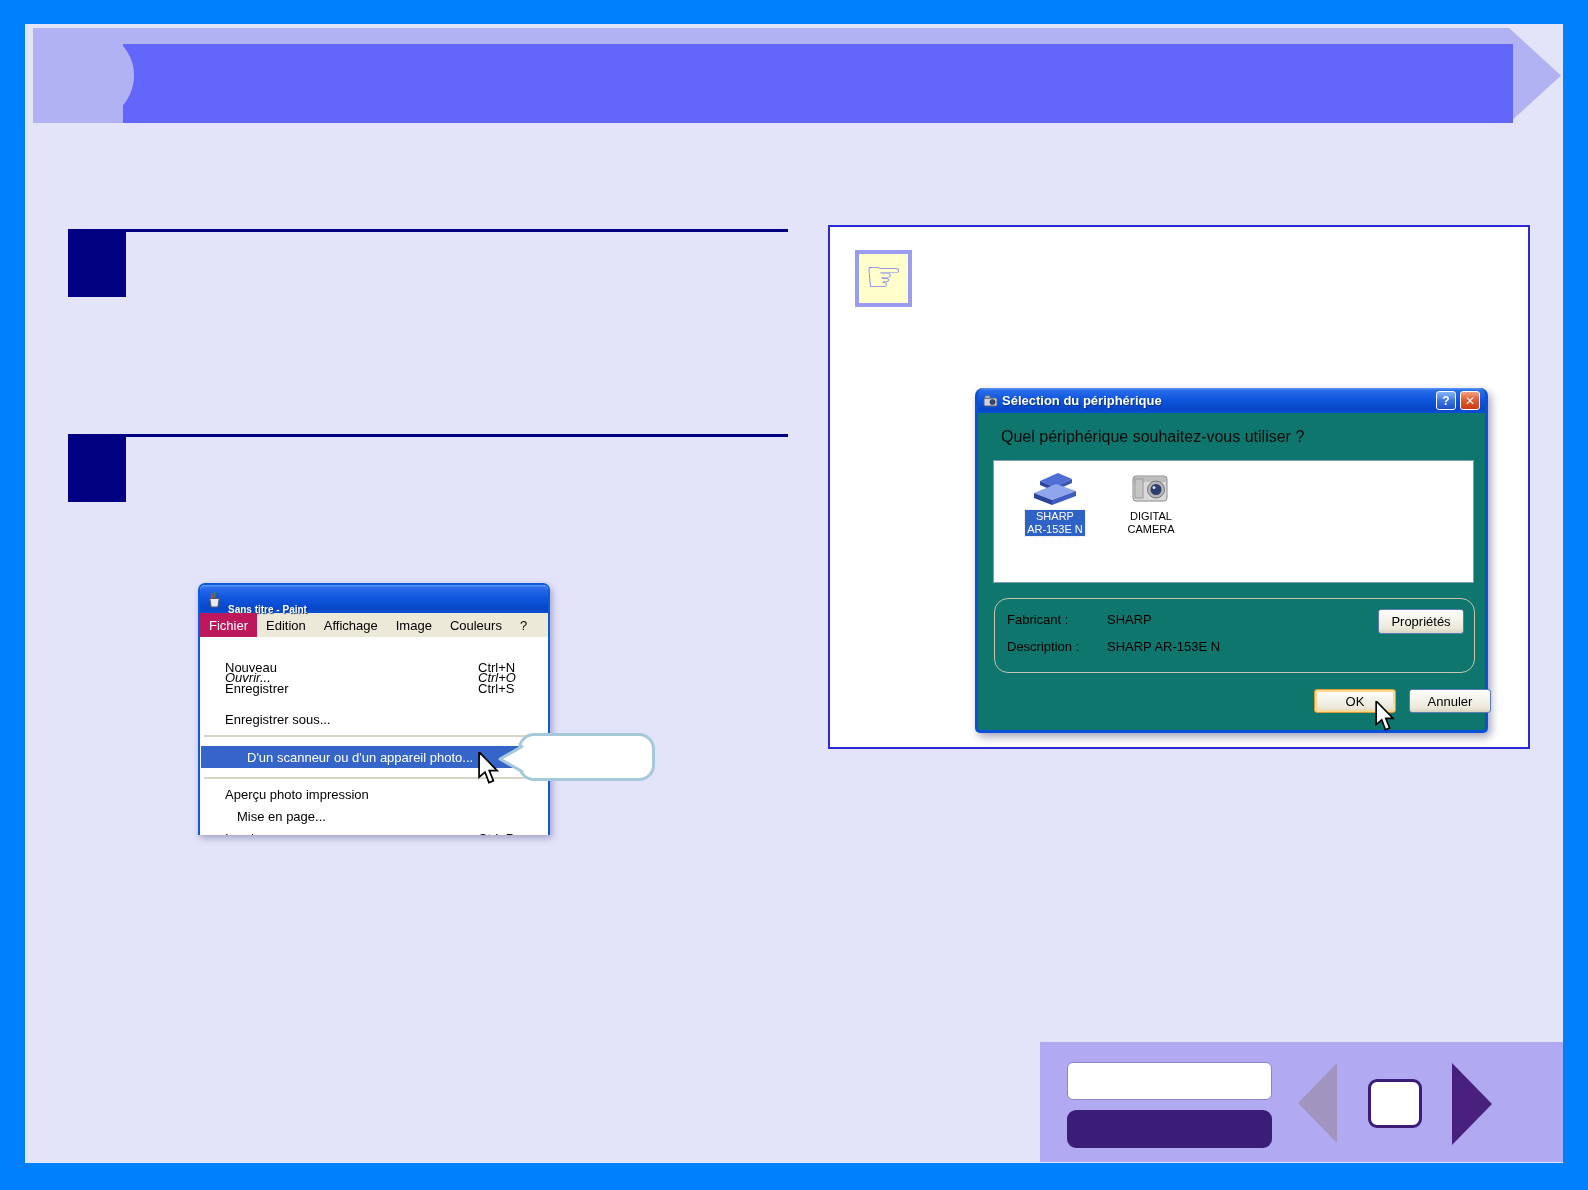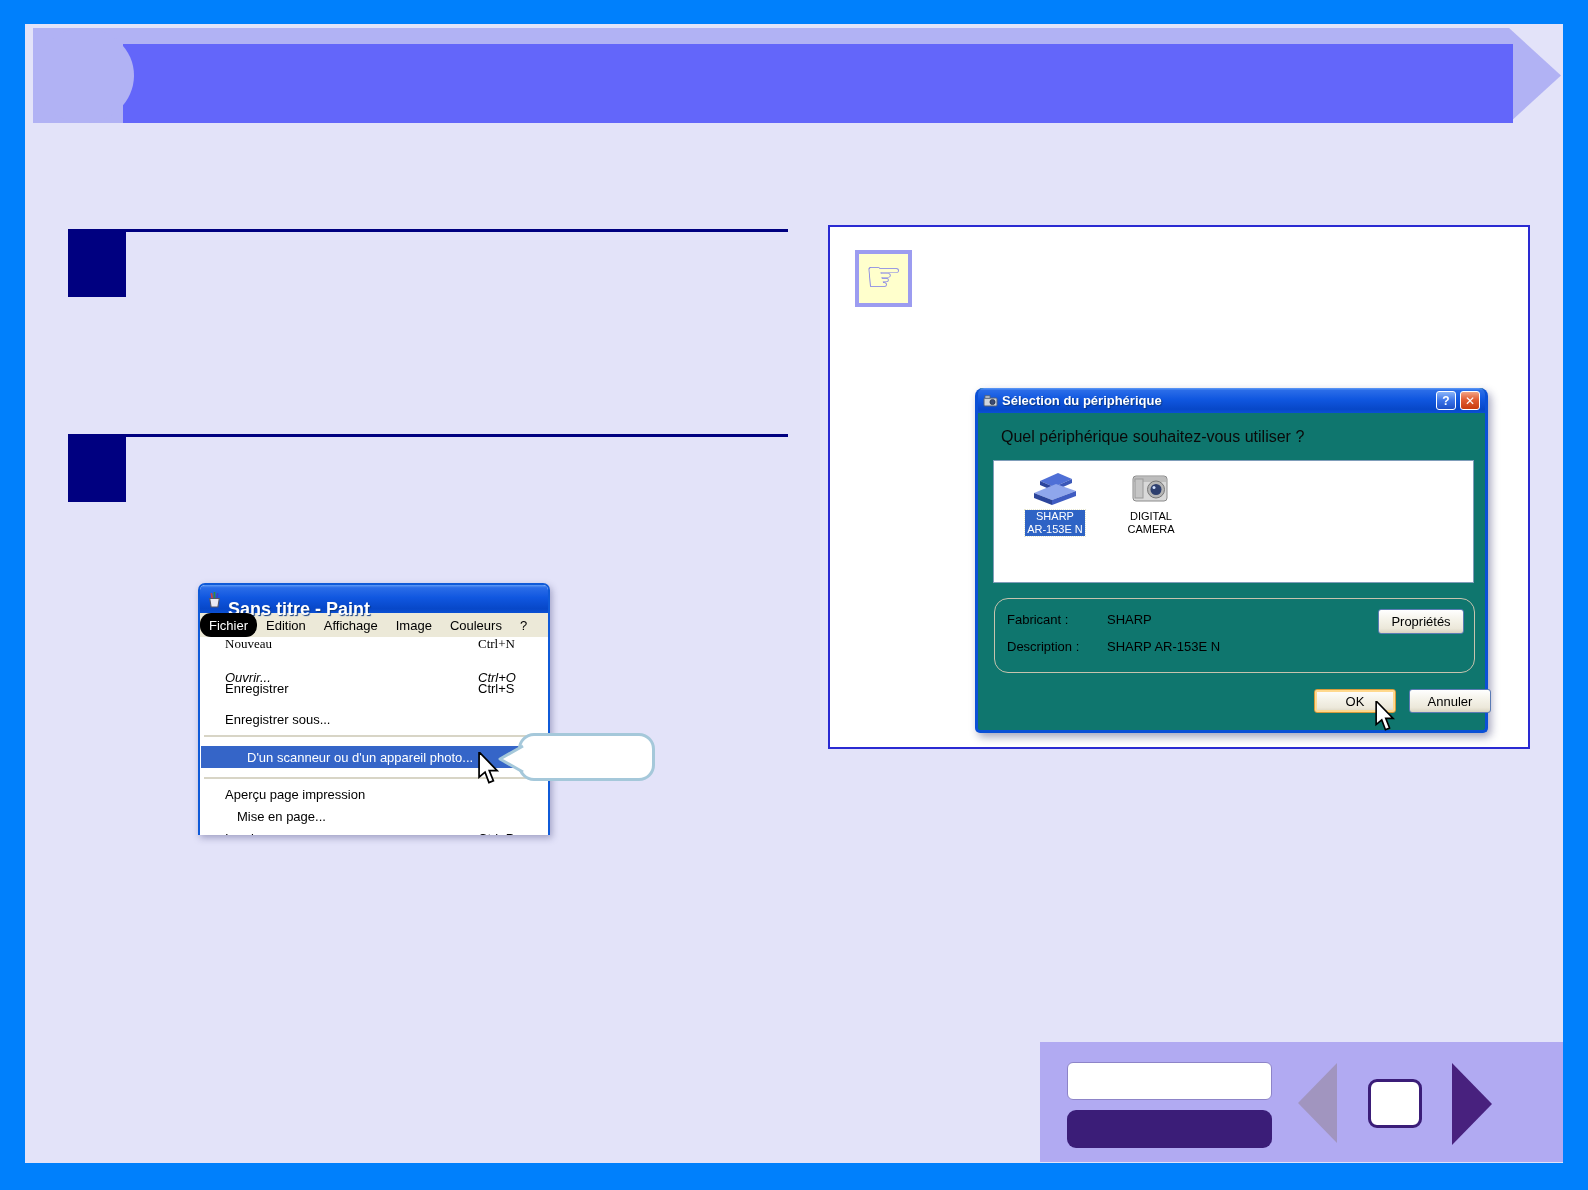--- a/index.html
+++ b/index.html
@@ -50,24 +50,24 @@
   .props-btn{position:absolute;right:10px;top:10px;width:86px;height:25px;margin-left:11px;}
   .ok-btn{position:absolute;left:336px;top:301px;width:82px;height:24px;}
   .cancel-btn{position:absolute;left:431px;top:301px;width:82px;height:24px;}
 
   
   .paint-win{position:absolute;left:198px;top:583px;width:352px;height:252px;background:#fff;
     border:2px solid #0f5ad8;border-bottom:none;border-radius:7px 7px 0 0;box-sizing:border-box;overflow:hidden;
     box-shadow:2px 3px 7px rgba(40,40,100,.35);}
   .paint-title{height:28px;border-radius:4px 4px 0 0;display:flex;align-items:center;gap:5px;padding:0 6px;
     background:linear-gradient(180deg,#5f9bf6 0%,#2a6ce8 10%,#1057e0 45%,#0747c8 85%,#0a50d4 100%);}
-  .paint-title .xp-title{font-size:18px;margin-top:20px;}
+  .paint-title .xp-title{font-size:10px;margin-top:20px;}
   .paint-menubar{height:24px;background:#ece9d8;display:flex;align-items:stretch;font-size:13px;color:#000;}
   .pm-item{display:flex;align-items:center;padding:0 9px;}
-  .pm-item.sel{background:#000000;color:#fff;border-radius:11px;}
+  .pm-item.sel{background:#be185d;color:#fff;}
   .mrow{position:absolute;left:1px;right:1px;height:21px;display:flex;align-items:center;font-size:13px;color:#000;padding-left:24px;box-sizing:border-box;}
   .mrow .sc{position:absolute;left:277px;}
   .mrow.hl{background:#3565c8;color:#fff;height:22px;padding-left:46px;}
   .msep{position:absolute;left:4px;right:4px;height:2px;background:#d8d5c6;}
 
   
   .callout{position:absolute;left:518px;top:733px;width:137px;height:48px;background:#fff;border:3px solid #a5c8da;border-radius:16px;box-sizing:border-box;z-index:30;}
   .callout-tail{position:absolute;left:497px;top:744px;z-index:31;}
   .cursor{position:absolute;z-index:40;}
 
@@ -173,42 +173,42 @@
     </div>
     <div class="paint-menubar">
       <div class="pm-item sel">Fichier</div>
       <div class="pm-item">Edition</div>
       <div class="pm-item">Affichage</div>
       <div class="pm-item">Image</div>
       <div class="pm-item">Couleurs</div>
       <div class="pm-item">?</div>
     </div>
 
-    <div class="mrow" style="top:48px;font-family:Liberation Serif, serif;">
+    <div class="mrow" style="top:72px;">
       <span>Nouveau</span>
       <span class="sc">Ctrl+N</span>
     </div>
     <div class="mrow" style="top:82px;font-style:italic;">
       <span>Ouvrir...</span>
       <span class="sc">Ctrl+O</span>
     </div>
     <div class="mrow" style="top:93px;">
       <span>Enregistrer</span>
       <span class="sc">Ctrl+S</span>
     </div>
     <div class="mrow" style="top:124px;">
       <span>Enregistrer sous...</span>
     </div>
     <div class="msep" style="top:150px;"></div>
     <div class="mrow hl" style="top:161px;">
       <span>D'un scanneur ou d'un appareil photo...</span>
     </div>
     <div class="msep" style="top:192px;"></div>
     <div class="mrow" style="top:199px;">
-      <span>Aperçu page impression</span>
+      <span>Aperçu photo impression</span>
     </div>
     <div class="mrow" style="top:221px;margin-left:12px;">
       <span>Mise en page...</span>
     </div>
     <div class="mrow" style="top:243px;">
       <span>Imprimer...</span>
       <span class="sc">Ctrl+P</span>
     </div>
   </div>
 

